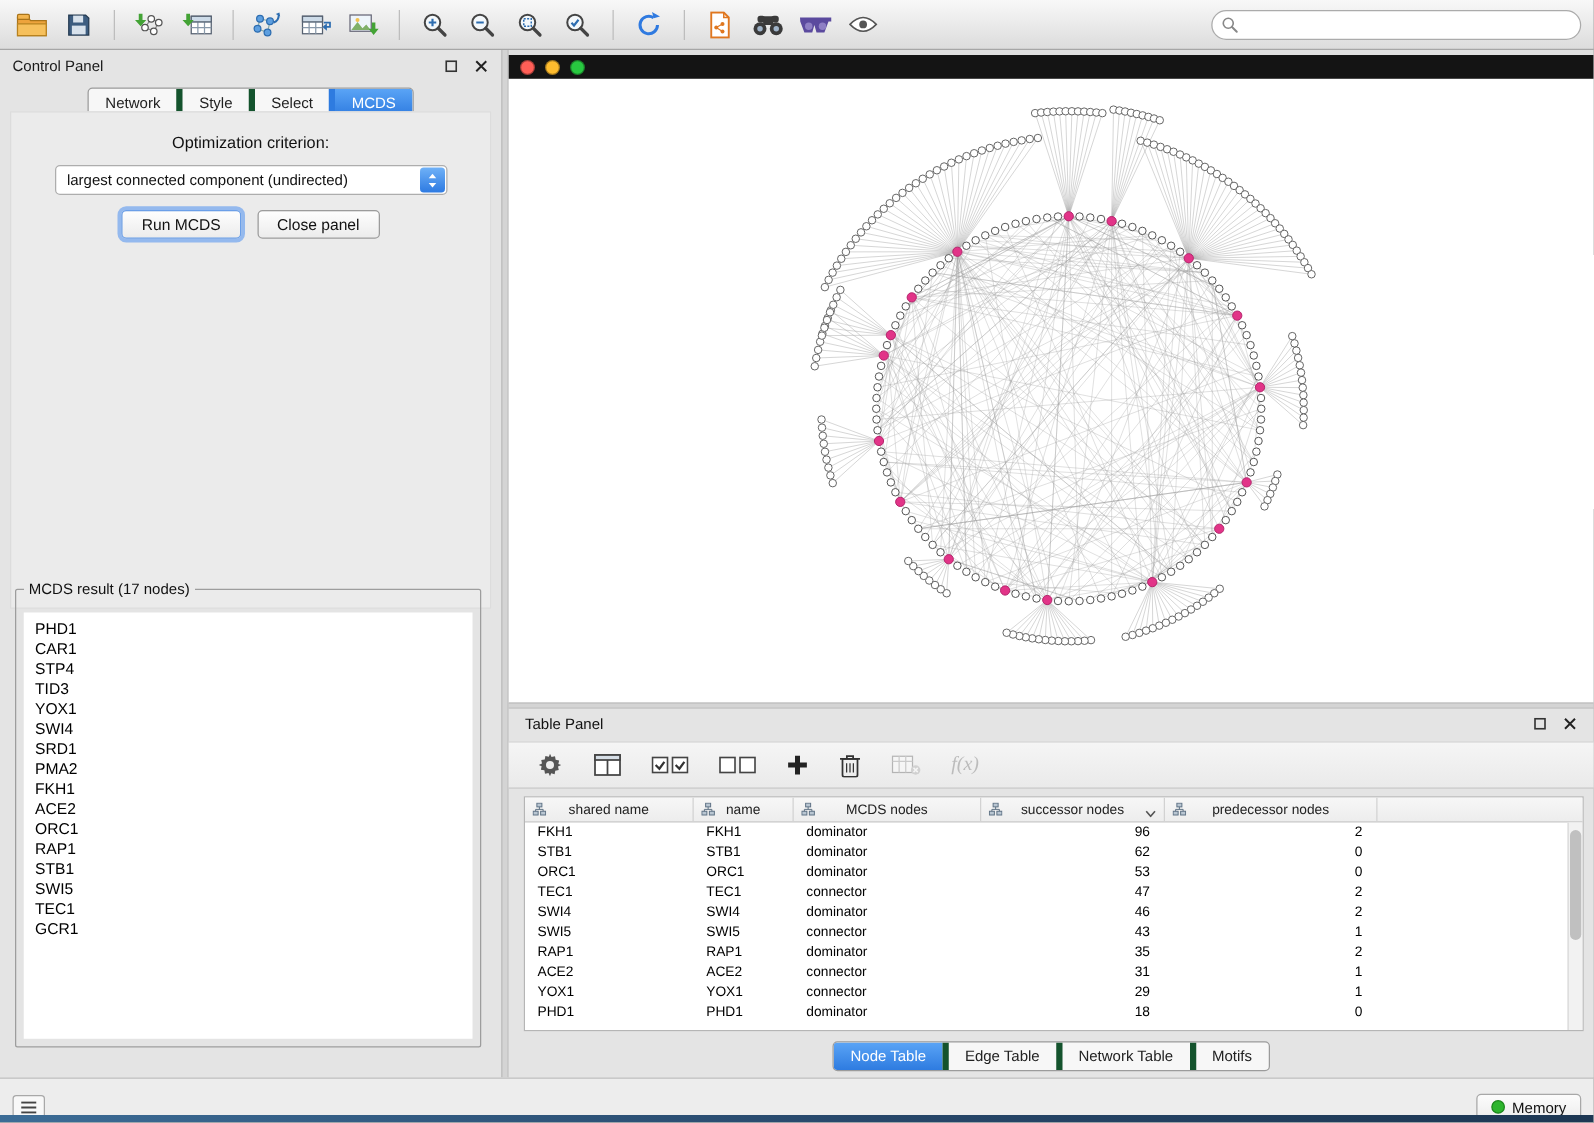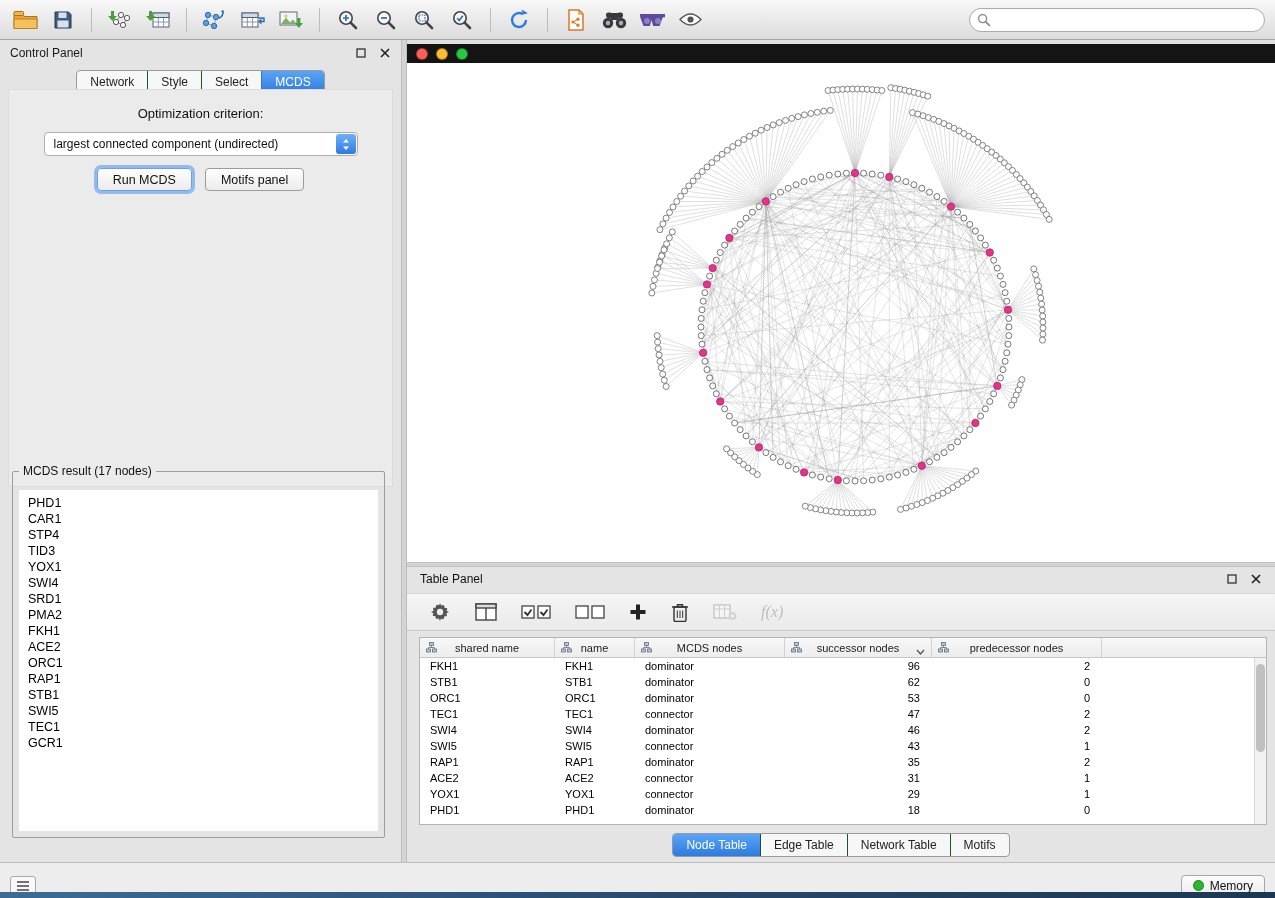--- a/index.html
+++ b/index.html
@@ -16,21 +16,21 @@
 .search-wrap .mag{position:absolute;left:8px;top:5px;}
 
 
 .control-panel{position:absolute;left:0;top:40px;width:401px;height:822px;background:#e4e4e4;}
 .v-split{position:absolute;left:401px;top:40px;width:6px;height:822px;background:#d4d4d4;border-left:1px solid #bcbcbc;border-right:1px solid #bcbcbc;}
 .cp-header{height:26px;display:flex;align-items:center;padding:0 10px;font-size:12px;color:#1a1a1a;}
 .cp-win-btns{margin-left:auto;display:flex;gap:12px;align-items:center;}
 .winbtn{display:flex;align-items:center;justify-content:center;width:12px;height:12px;}
 .cp-tabs{display:flex;justify-content:center;margin-top:4px;}
 .seg{display:inline-flex;background:#f7f7f7;border:1px solid #9b9b9b;border-radius:4px;overflow:hidden;}
-.seg .stab{padding:4px 13px;font-size:12px;color:#222;border-left:1px solid #14532d;white-space:nowrap;}
+.seg .stab{padding:4px 13px;font-size:12px;color:#222;border-left:5px solid #14532d;white-space:nowrap;}
 .seg .stab:first-child{border-left:none;}
 .seg .stab.active{background:linear-gradient(#5aa4f6,#2e7be0);color:#fff;border-left-color:#2e7be0;}
 .cp-inner{position:absolute;left:8px;top:49px;width:385px;height:398px;background:#ebebeb;border:1px solid #dcdcdc;}
 .opt-label{margin-top:16px;text-align:center;font-size:13px;color:#111;}
 .criterion{position:relative;margin:11px auto 0;width:314px;height:24px;background:#fff;border:1px solid #adadad;border-radius:4px;display:flex;align-items:center;padding-left:9px;font-size:12px;color:#111;}
 .criterion .stepper{position:absolute;right:1px;top:1px;width:20px;height:20px;border-radius:3px;background:linear-gradient(#6fb1f7,#2d7ae2);display:flex;align-items:center;justify-content:center;}
 .btn-row{display:flex;justify-content:center;gap:13px;margin-top:12px;}
 .btn{height:23px;padding:0 15px;background:linear-gradient(#fefefe,#ececec);border:1px solid #9c9c9c;border-radius:4px;font-size:12.5px;color:#111;display:flex;align-items:center;white-space:nowrap;}
 .btn.focused{box-shadow:0 0 0 3px rgba(77,144,240,.55);border-color:#6b9fe8;}
 .mcds-fieldset{position:absolute;left:12px;top:424px;width:373px;height:374px;border:1px solid #9d9d9d;border-radius:2px;position:absolute;}
@@ -257,21 +257,21 @@
         <span>largest connected component (undirected)</span>
         <span class="stepper">
             <svg width="8" height="13" viewBox="0 0 8 13">
               <path d="M4 1L7 4.6H1z" fill="#fff"></path>
               <path d="M4 12L1 8.4h6z" fill="#fff"></path>
             </svg>
           </span>
       </div>
       <div class="btn-row">
         <div class="btn focused">Run MCDS</div>
-        <div class="btn">Motifs panel</div>
+        <div class="btn">Close panel</div>
       </div>
     </div>
 
     <fieldset class="mcds-fieldset">
       <legend>MCDS result (17 nodes)</legend>
       <div class="mcds-list">
         <div class="mcds-item">PHD1</div>
           <div class="mcds-item">CAR1</div>
           <div class="mcds-item">STP4</div>
           <div class="mcds-item">TID3</div>

